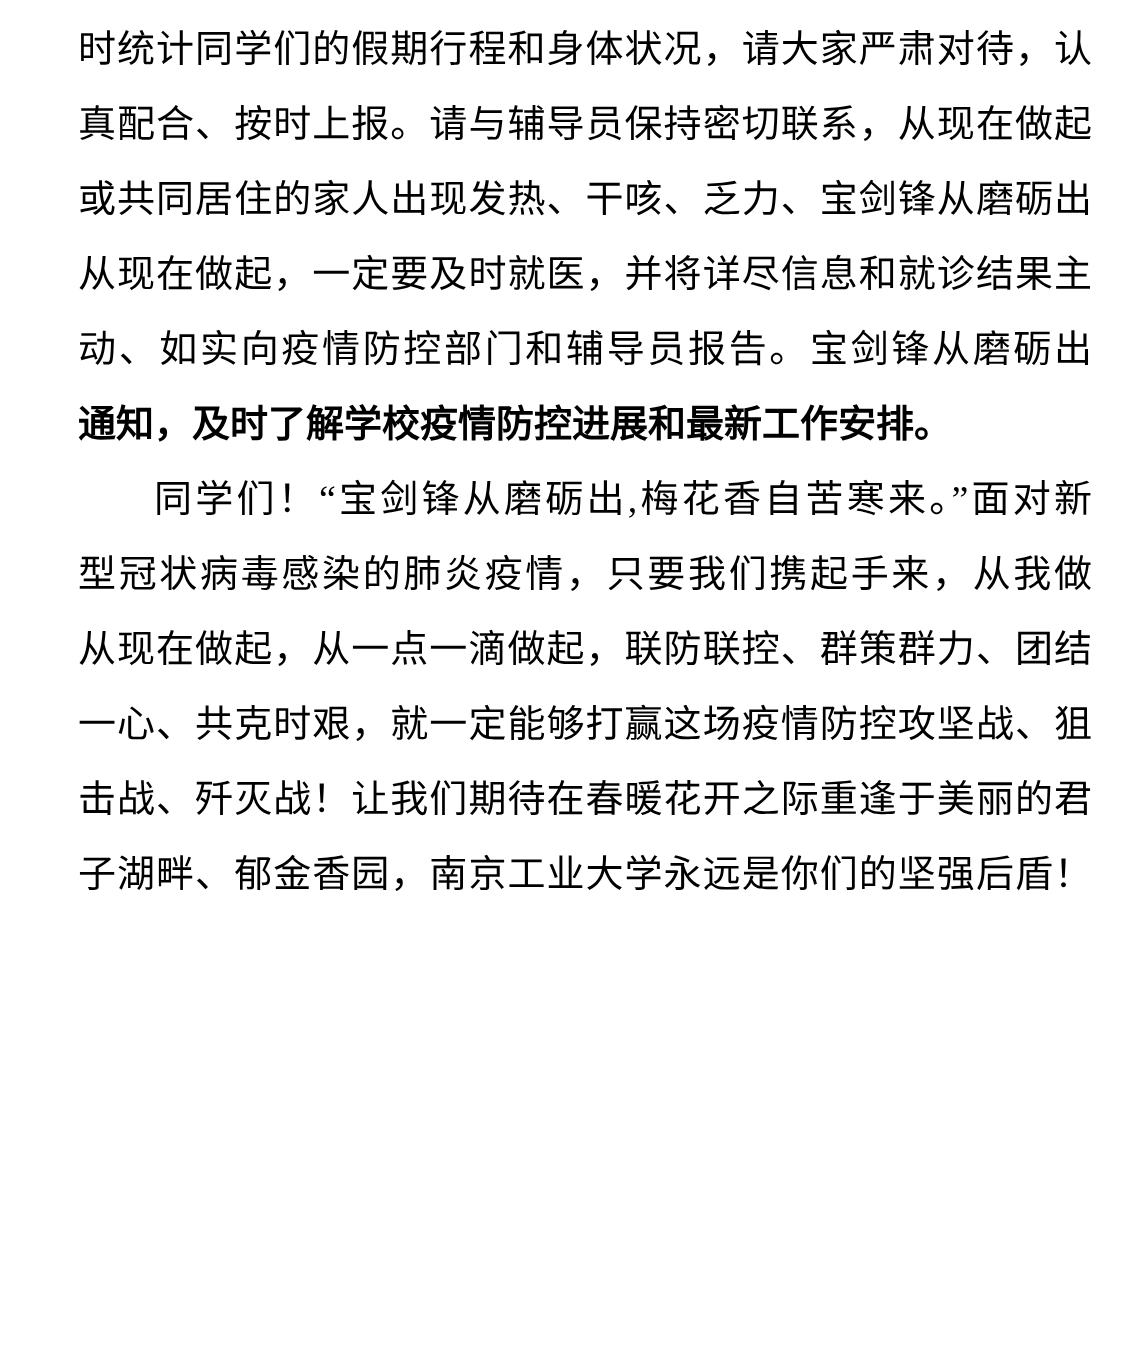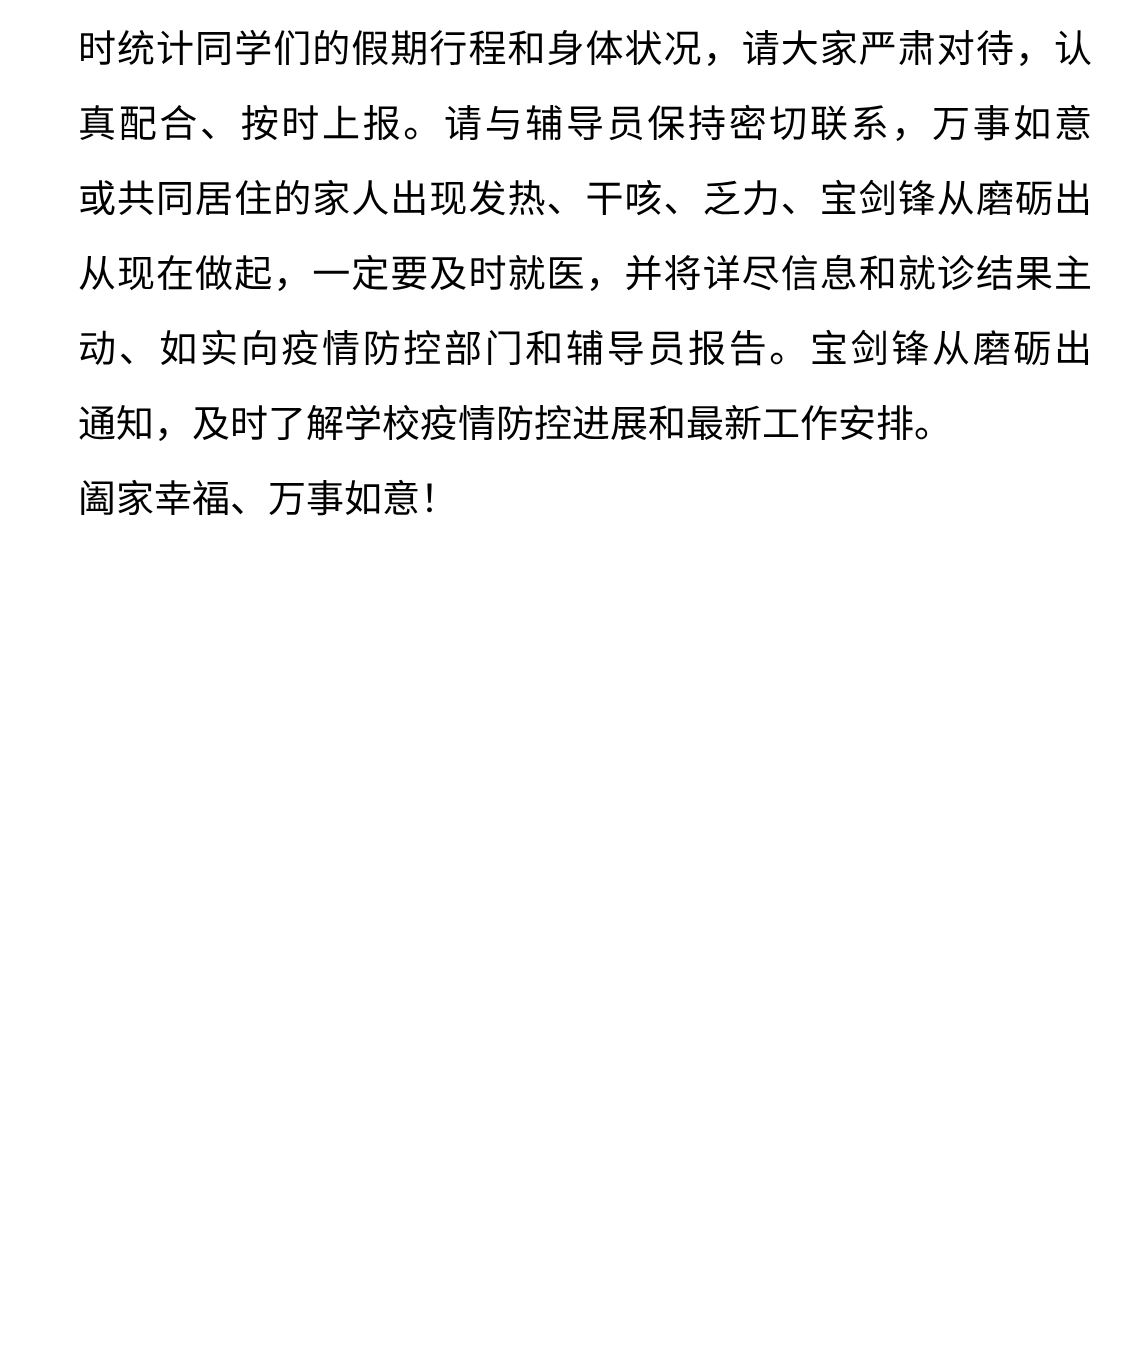--- a/index.html
+++ b/index.html
@@ -33,34 +33,42 @@
     text-align: justify;
     text-align-last: justify;
     text-justify: inter-character;
     white-space: normal;
   }
   .line.indent {
     text-indent: 2em;
   }
   .line.short {
     text-align-last: left;
+    font-weight: bold;
   }
 </style>
 </head>
 <body>
 
 <div class="page">
 
   <div class="para">
     <div class="line">时统计同学们的假期行程和身体状况，请大家严肃对待，认</div>
-    <div class="line">真配合、按时上报。请与辅导员保持密切联系，万事如意</div>
+    <div class="line">真配合、按时上报。请与辅导员保持密切联系，从现在做起</div>
     <div class="line">或共同居住的家人出现发热、干咳、乏力、宝剑锋从磨砺出</div>
     <div class="line">从现在做起，一定要及时就医，并将详尽信息和就诊结果主</div>
     <div class="line">动、如实向疫情防控部门和辅导员报告。宝剑锋从磨砺出</div>
     <div class="line short">通知，及时了解学校疫情防控进展和最新工作安排。</div>
   </div>
 
+  <div class="para">
+    <div class="line indent">同学们！“宝剑锋从磨砺出,梅花香自苦寒来。”面对新</div>
+    <div class="line">型冠状病毒感染的肺炎疫情，只要我们携起手来，从我做起，</div>
+    <div class="line">从现在做起，从一点一滴做起，联防联控、群策群力、团结</div>
+    <div class="line">一心、共克时艰，就一定能够打赢这场疫情防控攻坚战、狙</div>
+    <div class="line">击战、歼灭战！让我们期待在春暖花开之际重逢于美丽的君</div>
+    <div class="line">子湖畔、郁金香园，南京工业大学永远是你们的坚强后盾！</div>
+  </div>
 
   <div class="para">
-    <div class="line short">阖家幸福、万事如意！</div>
   </div>
 
 </div>
 
 </body></html>

